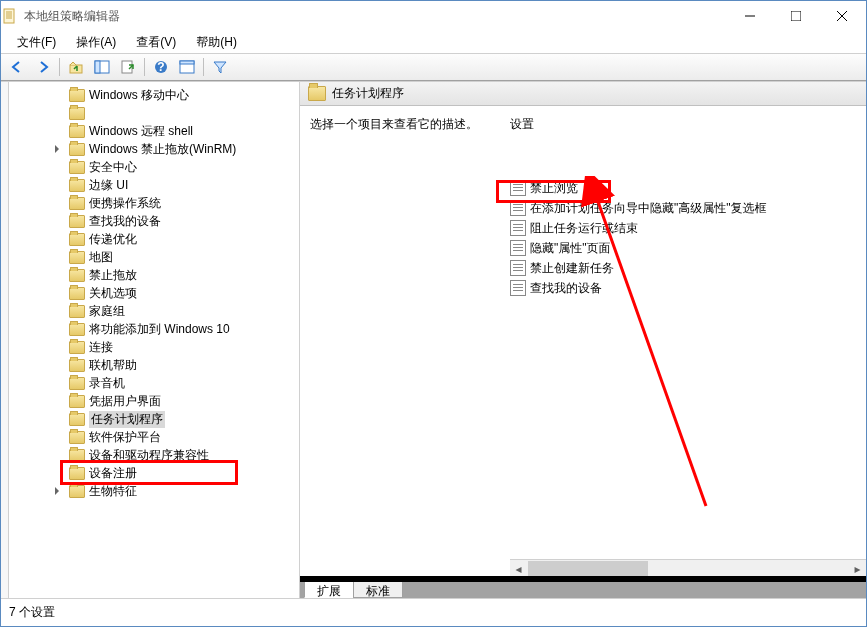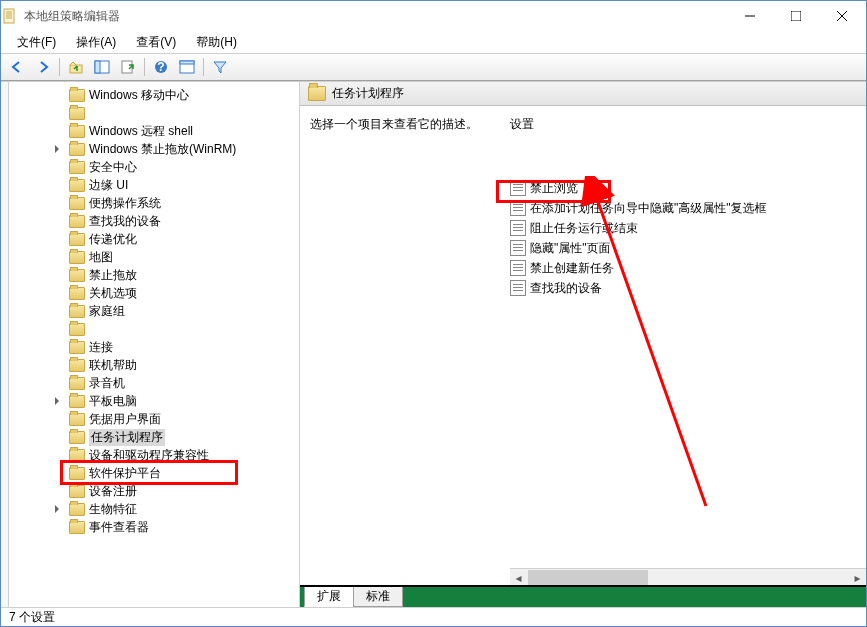--- a/index.html
+++ b/index.html
@@ -50,26 +50,26 @@
   .setting-item .sicon { width: 16px; height: 16px; border: 1px solid #888; background: #fff; position: relative; flex-shrink:0; }
   .setting-item .sicon::before, .setting-item .sicon::after { content:""; position:absolute; background:#888; }
   .setting-item .sicon::before { left:2px; top:3px; width:10px; height:1px; box-shadow: 0 3px 0 #888, 0 6px 0 #888; }
   .setting-item .label { color: #000; }
 
   .hscroll-row { height: 17px; display:flex; border-top:1px solid #d0d0d0; }
   .hscroll-row .track { flex:1; background:#f0f0f0; display:flex; align-items:center; }
   .hscroll-row .arrow { width:17px; height:17px; background:#f0f0f0; display:flex; align-items:center; justify-content:center; color:#606060;}
 
   
-  .tabs-row { height: 22px; border-top: 2px solid #000000; display: flex; padding-left: 4px; background:#15803d;}
+  .tabs-row { height: 22px; border-top: 6px solid #000000; display: flex; padding-left: 4px; background:#a3a3a3;}
   .tab { border: 1px solid #a0a0a0; border-top: none; padding: 1px 12px; margin-right: -1px; background: #f0f0f0; color:#000; }
   .tab.active { background: #fff; border-bottom-color: #fff; }
 
   
-  .statusbar { height: 19px; border-top: 1px solid #d0d0d0; display: flex; align-items: center; padding: 0 8px; color: #000; }
+  .statusbar { height: 28px; border-top: 1px solid #d0d0d0; display: flex; align-items: center; padding: 0 8px; color: #000; }
 
   
   .anno { position: absolute; border: 3px solid #ff0000; pointer-events: none; }
 
   
   .arrow-svg { position:absolute; pointer-events:none; }
 
   
   .hscroll-thumb { width: 120px; height: 15px; background: #cdcdcd; margin:1px 0 1px 1px;}
 
@@ -218,64 +218,57 @@
         <div class="tree-item">
           <div class="folder"></div>
           <span class="label">关机选项</span>
         </div>
         <div class="tree-item">
           <div class="folder"></div>
           <span class="label">家庭组</span>
         </div>
         <div class="tree-item">
           <div class="folder"></div>
+          <span class="label">将功能添加到 Windows 10</span>
         </div>
         <div class="tree-item">
           <div class="folder"></div>
           <span class="label">连接</span>
         </div>
         <div class="tree-item">
           <div class="folder"></div>
           <span class="label">联机帮助</span>
         </div>
         <div class="tree-item">
           <div class="folder"></div>
           <span class="label">录音机</span>
         </div>
+        <div class="tree-item">
+          <div class="folder"></div>
+          <span class="label">凭据用户界面</span>
+        </div>
+        <div class="tree-item selected">
+          <div class="folder"></div>
+          <span class="label">任务计划程序</span>
+        </div>
+        <div class="tree-item">
+          <div class="folder"></div>
+          <span class="label">软件保护平台</span>
+        </div>
+        <div class="tree-item">
+          <div class="folder"></div>
+          <span class="label">设备和驱动程序兼容性</span>
+        </div>
+        <div class="tree-item">
+          <div class="folder"></div>
+          <span class="label">设备注册</span>
+        </div>
         <div class="tree-item expander">
           <div class="folder"></div>
-          <span class="label">平板电脑</span>
-        </div>
-        <div class="tree-item">
-          <div class="folder"></div>
-          <span class="label">凭据用户界面</span>
-        </div>
-        <div class="tree-item selected">
-          <div class="folder"></div>
-          <span class="label">任务计划程序</span>
-        </div>
-        <div class="tree-item">
-          <div class="folder"></div>
-          <span class="label">设备和驱动程序兼容性</span>
-        </div>
-        <div class="tree-item">
-          <div class="folder"></div>
-          <span class="label">软件保护平台</span>
-        </div>
-        <div class="tree-item">
-          <div class="folder"></div>
-          <span class="label">设备注册</span>
-        </div>
-        <div class="tree-item expander">
-          <div class="folder"></div>
           <span class="label">生物特征</span>
-        </div>
-        <div class="tree-item">
-          <div class="folder"></div>
-          <span class="label">事件查看器</span>
         </div>
       </div>
   </div>
   <div class="right-pane">
     <div class="right-header">
       <div class="folder-big"></div>
       <div class="title">任务计划程序</div>
     </div>
     <div class="right-body">
       <div class="desc-col">

